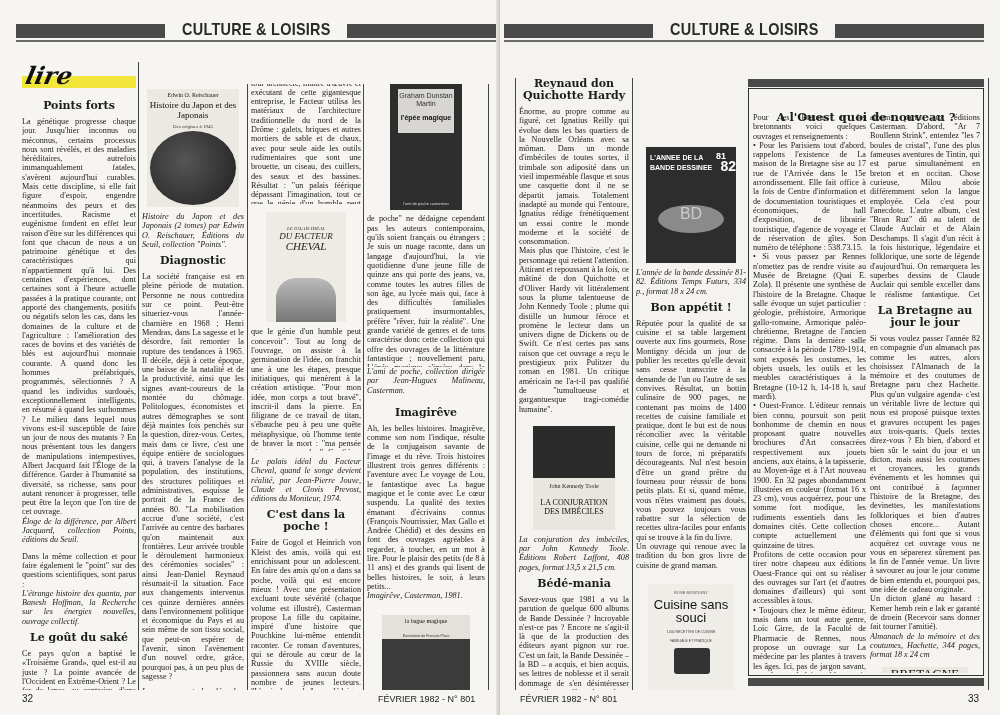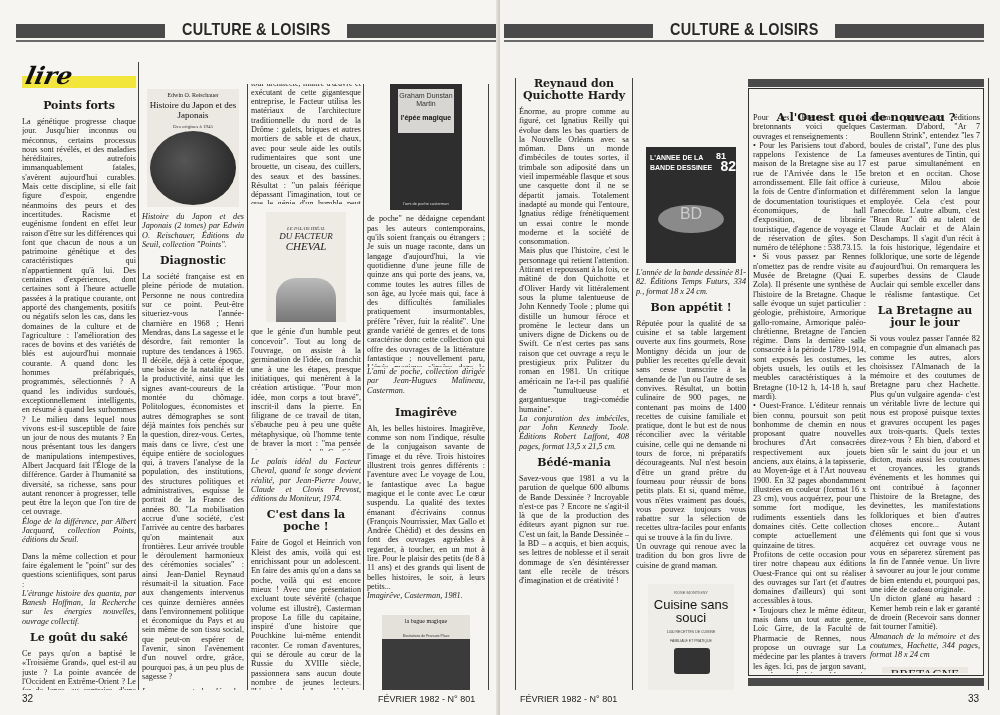--- a/index.html
+++ b/index.html
@@ -123,20 +123,25 @@
     <div class="ttl">CULTURE &amp; LOISIRS</div>
     <div class="bar"></div>
   </div>
   <div class="band-line" style="left:4px;width:480px"></div>
 
   <div class="vr" style="left:15px;top:78px;height:612px"></div>
   <div class="col" style="left:19px;top:78px;width:110px;height:612px">
     <h2 style="margin-top:0">Reynaud don Quichotte Hardy</h2>
     <p>Énorme, au propre comme au figuré, cet Ignatius Reilly qui évolue dans les bas quartiers de la Nouvelle Orléans avec sa môman. Dans un monde d'imbéciles de toutes sortes, il trimbale son adiposité dans un vieil imperméable flasque et sous une casquette dont il ne se départit jamais. Totalement inadapté au monde qui l'entoure, Ignatius rédige frénétiquement un essai contre le monde moderne et la société de consommation.</p>
     <p>Mais plus que l'histoire, c'est le personnage qui retient l'attention. Attirant et repoussant à la fois, ce mâtiné de don Quichotte et d'Oliver Hardy vit littéralement sous la plume talentueuse de John Kennedy Toole ; plume qui distille un humour féroce et promène le lecteur dans un univers digne de Dickens ou de Swift. Ce n'est certes pas sans raison que cet ouvrage a reçu le prestigieux prix Pulitzer du roman en 1981. Un critique américain ne l'a-t-il pas qualifié de "tumultueuse et gargantuesque tragi-comédie humaine".</p>
+    <div class="img" style="width:82px;height:104px;margin-top:12px;background:#e9e6e0">
+      <div style="position:absolute;left:0;top:0;width:100%;height:52px;background:#2b2b2b"></div>
+      <div class="t" style="top:56px;color:#222;font-size:6px;font-family:'Liberation Serif',serif">John Kennedy Toole</div>
+      <div class="t" style="top:72px;color:#111;font-size:8px;line-height:9px;font-family:'Liberation Serif',serif">LA CONJURATION DES IMBÉCILES</div>
+    </div>
     <p class="cap">La conjuration des imbéciles, par John Kennedy Toole. Éditions Robert Laffont, 408 pages, format 13,5 x 21,5 cm.</p>
     <h2>Bédé-mania</h2>
     <p>Savez-vous que 1981 a vu la parution de quelque 600 albums de Bande Dessinée ? Incroyable n'est-ce pas ? Encore ne s'agit-il là que de la production des éditeurs ayant pignon sur rue. C'est un fait, la Bande Dessinée – la BD – a acquis, et bien acquis, ses lettres de noblesse et il serait dommage de s'en désintéresser tant elle recèle de trésors d'imagination et de créativité !</p>
 
   </div>
 
   <div class="vr" style="left:132px;top:78px;height:612px"></div>
   <div class="col" style="left:136px;top:78px;width:110px;height:612px">
     <div style="height:64px;overflow:hidden">
       

